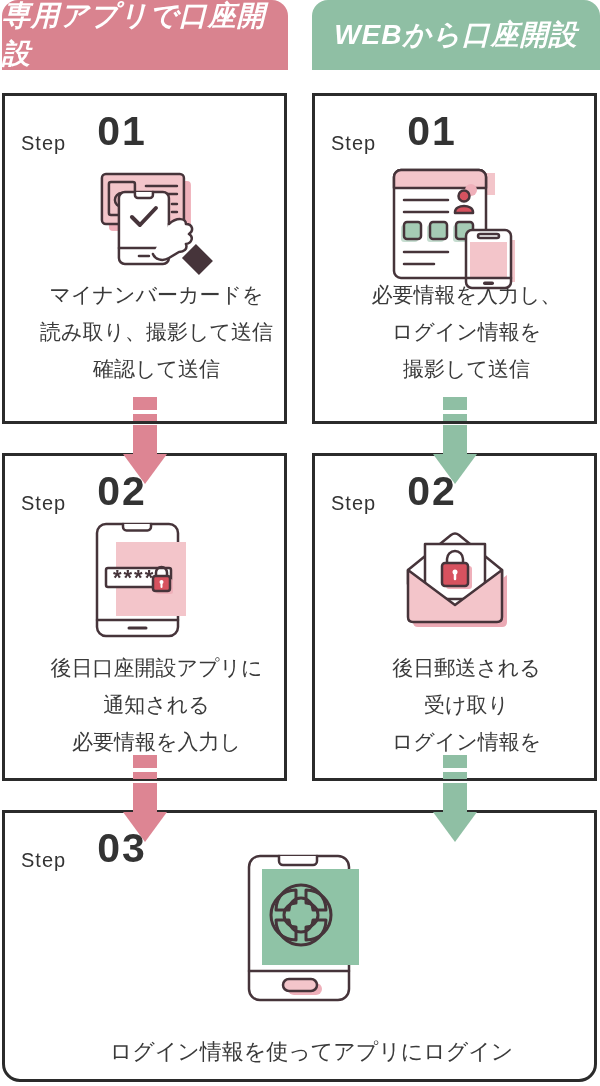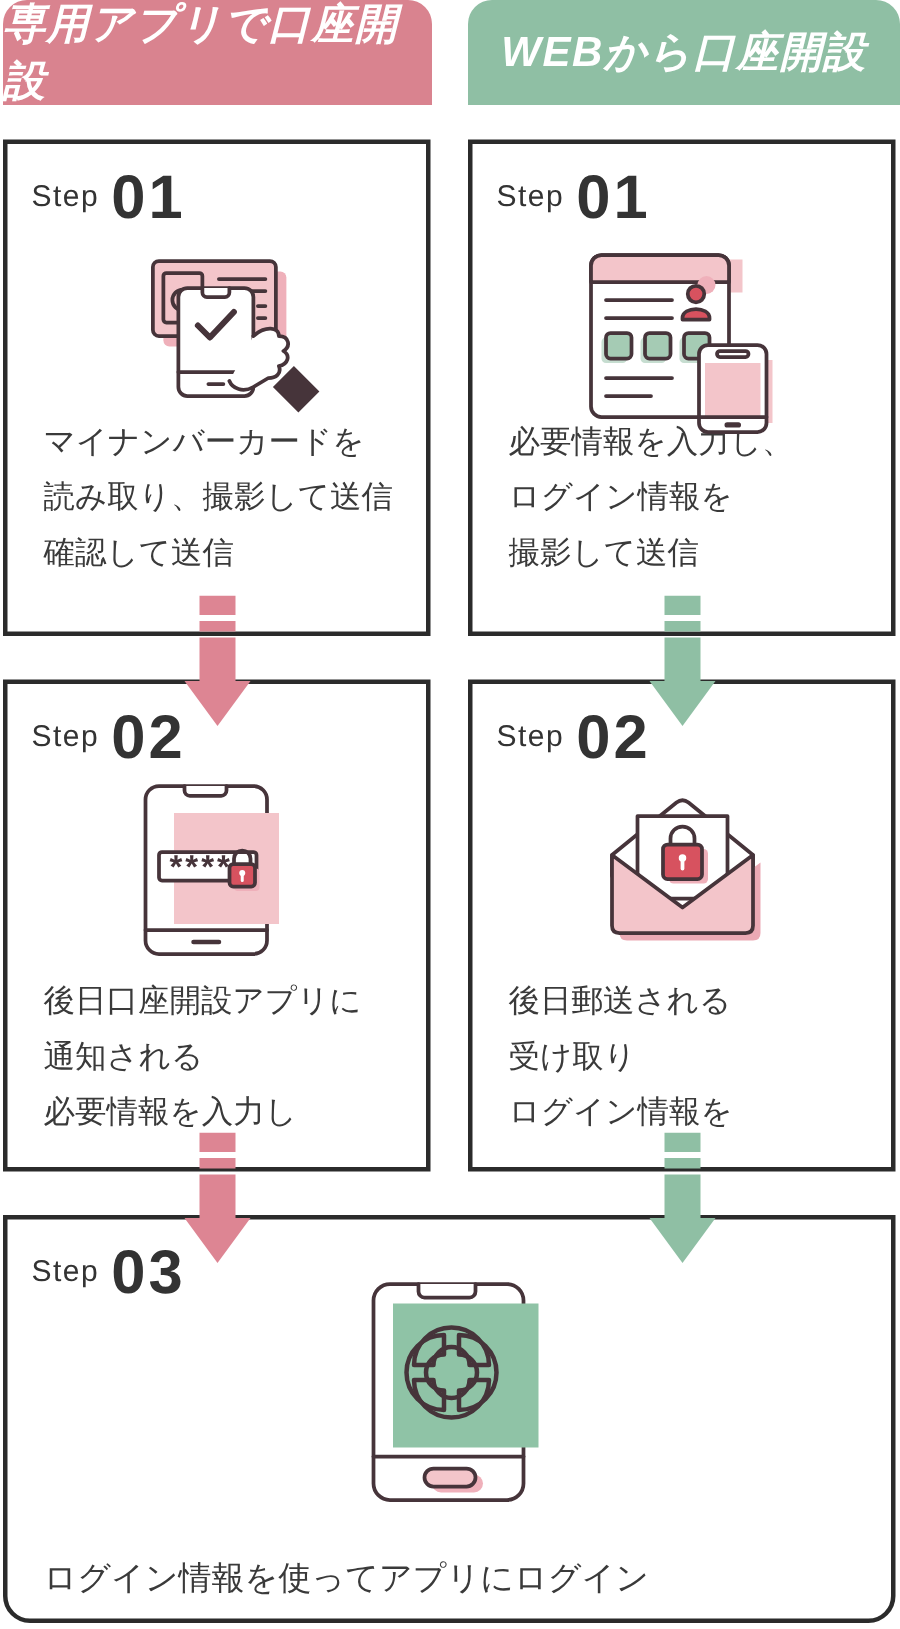--- a/index.html
+++ b/index.html
@@ -18,25 +18,25 @@
   
   .box {
     position:absolute; background:#ffffff; border:3px solid #2b2b2b; box-sizing:border-box; z-index:1;
   }
   .box-app-1 { left:2px;   top:93px;  width:285px; height:331px; }
   .box-web-1 { left:312px; top:93px;  width:285px; height:331px; }
   .box-app-2 { left:2px;   top:453px; width:285px; height:328px; }
   .box-web-2 { left:312px; top:453px; width:285px; height:328px; }
   .box-final { left:2px;   top:810px; width:595px; height:272px; border-radius:0 0 18px 18px; }
   
-  .step-head { position:absolute; top:12px; left:16px; display:flex; align-items:center; color:#333333; }
+  .step-head { position:absolute; top:12px; left:16px; display:flex; align-items:flex-end; color:#333333;gap:23px; }
   .step-word { font-size:20px; letter-spacing:1px; }
   .step-num  { font-size:41px; font-weight:600; margin-left:8px; letter-spacing:2px; }
   
-  .caption { position:absolute; left:0; right:0; text-align:left; color:#3a3a3a;padding-left:24px; }
+  .caption { position:absolute; left:0; right:0; text-align:center; color:#3a3a3a;padding-left:24px; }
   .caption .line { font-size:21px; line-height:37px; font-weight:500; }
   .caption-row1 { bottom:34px; }
   .caption-row2 { bottom:18px; }
   .caption-final { bottom:12px; font-size:22px; line-height:30px; font-weight:500; }
   
   .icon-wrap { position:absolute; z-index:2; }
   .icon-a { left:50%; top:64px;  transform:translateX(-44%); }
   .icon-b { left:50%; top:66px;  transform:translateX(-50%); }
   .icon-c { left:50%; top:62px;  transform:translateX(-52%); }
   .icon-d { left:50%; top:68px;  transform:translateX(-50%); }

